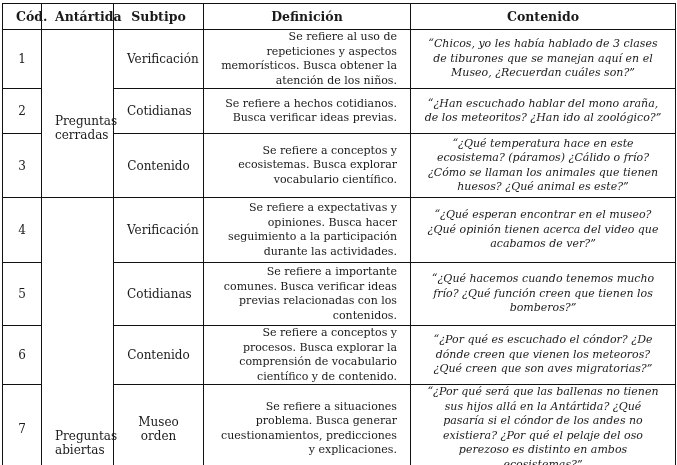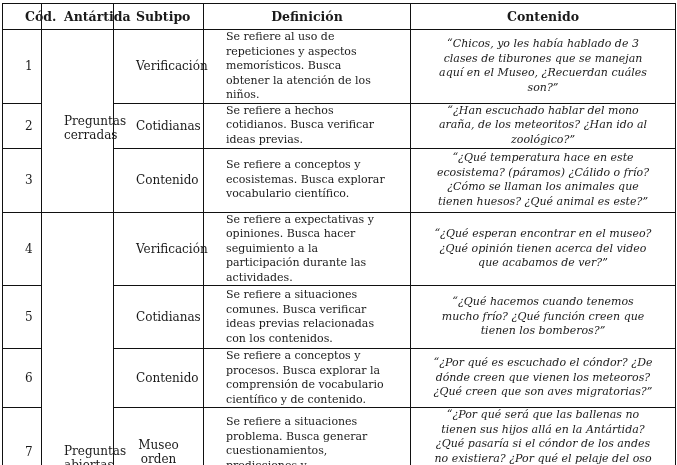--- a/index.html
+++ b/index.html
@@ -1,23 +1,23 @@
 <!DOCTYPE html>
 <html><head>
 <meta charset="utf-8">
 <style>
   html, body { margin: 0; padding: 0; background: #ffffff; }
   body { width: 677px; height: 465px; position: relative; overflow: hidden;
          font-family: "DejaVu Serif", "Liberation Serif", serif; color: #1a1a1a; }
   table.t { position: absolute; left: 2px; top: 3px; border-collapse: collapse;
             table-layout: fixed; width: 673px; }
-  table.t td, table.t th { border: 1.5px solid #111; padding: 0 22px; vertical-align: middle; }
+  table.t td, table.t th { border: 1.5px solid #111; padding: 0 13px; vertical-align: middle; }
   th { font-weight: bold; font-size: 12.5px; height: 25px; text-align: center; }
   td.c { text-align: center; font-size: 12px; }
-  td.def { font-size: 11px; line-height: 14.5px; text-align: left; }
+  td.def { font-size: 11px; line-height: 14.5px; text-align: right; }
   td.ex { font-size: 11px; line-height: 14.5px; font-style: italic; text-align: center; vertical-align: top; padding-top: 4px; }
   td.cat { text-align: left; font-size: 12px; line-height: 14px; }
   td.cat.cerr { vertical-align: top; padding-top: 84px; }
   td.cat.abier { vertical-align: top; padding-top: 231px; }
 </style>
 </head>
 <body>
 
 <table class="t">
   <colgroup>
@@ -59,21 +59,21 @@
     <tr style="height:65px">
       <td class="c">4</td>
       <td class="cat abier" rowspan="4"><span>Preguntas</span><br><span>abiertas</span></td>
       <td class="c">Verificación</td>
       <td class="def">Se refiere a expectativas y opiniones. Busca hacer seguimiento a la participación durante las actividades.</td>
       <td class="ex">“¿Qué esperan encontrar en el museo? ¿Qué opinión tienen acerca del video que acabamos de ver?”</td>
     </tr>
     <tr style="height:63px">
       <td class="c">5</td>
       <td class="c">Cotidianas</td>
-      <td class="def">Se refiere a situaciones comunes. Busca verificar ideas previas relacionadas con los contenidos.</td>
+      <td class="def">Se refiere a importante comunes. Busca verificar ideas previas relacionadas con los contenidos.</td>
       <td class="ex">“¿Qué hacemos cuando tenemos mucho frío? ¿Qué función creen que tienen los bomberos?”</td>
     </tr>
     <tr style="height:59px">
       <td class="c">6</td>
       <td class="c">Contenido</td>
       <td class="def">Se refiere a conceptos y procesos. Busca explorar la comprensión de vocabulario científico y de contenido.</td>
       <td class="ex">“¿Por qué es escuchado el cóndor? ¿De dónde creen que vienen los meteoros? ¿Qué creen que son aves migratorias?”</td>
     </tr>
     <tr style="height:76px">
       <td class="c">7</td>

